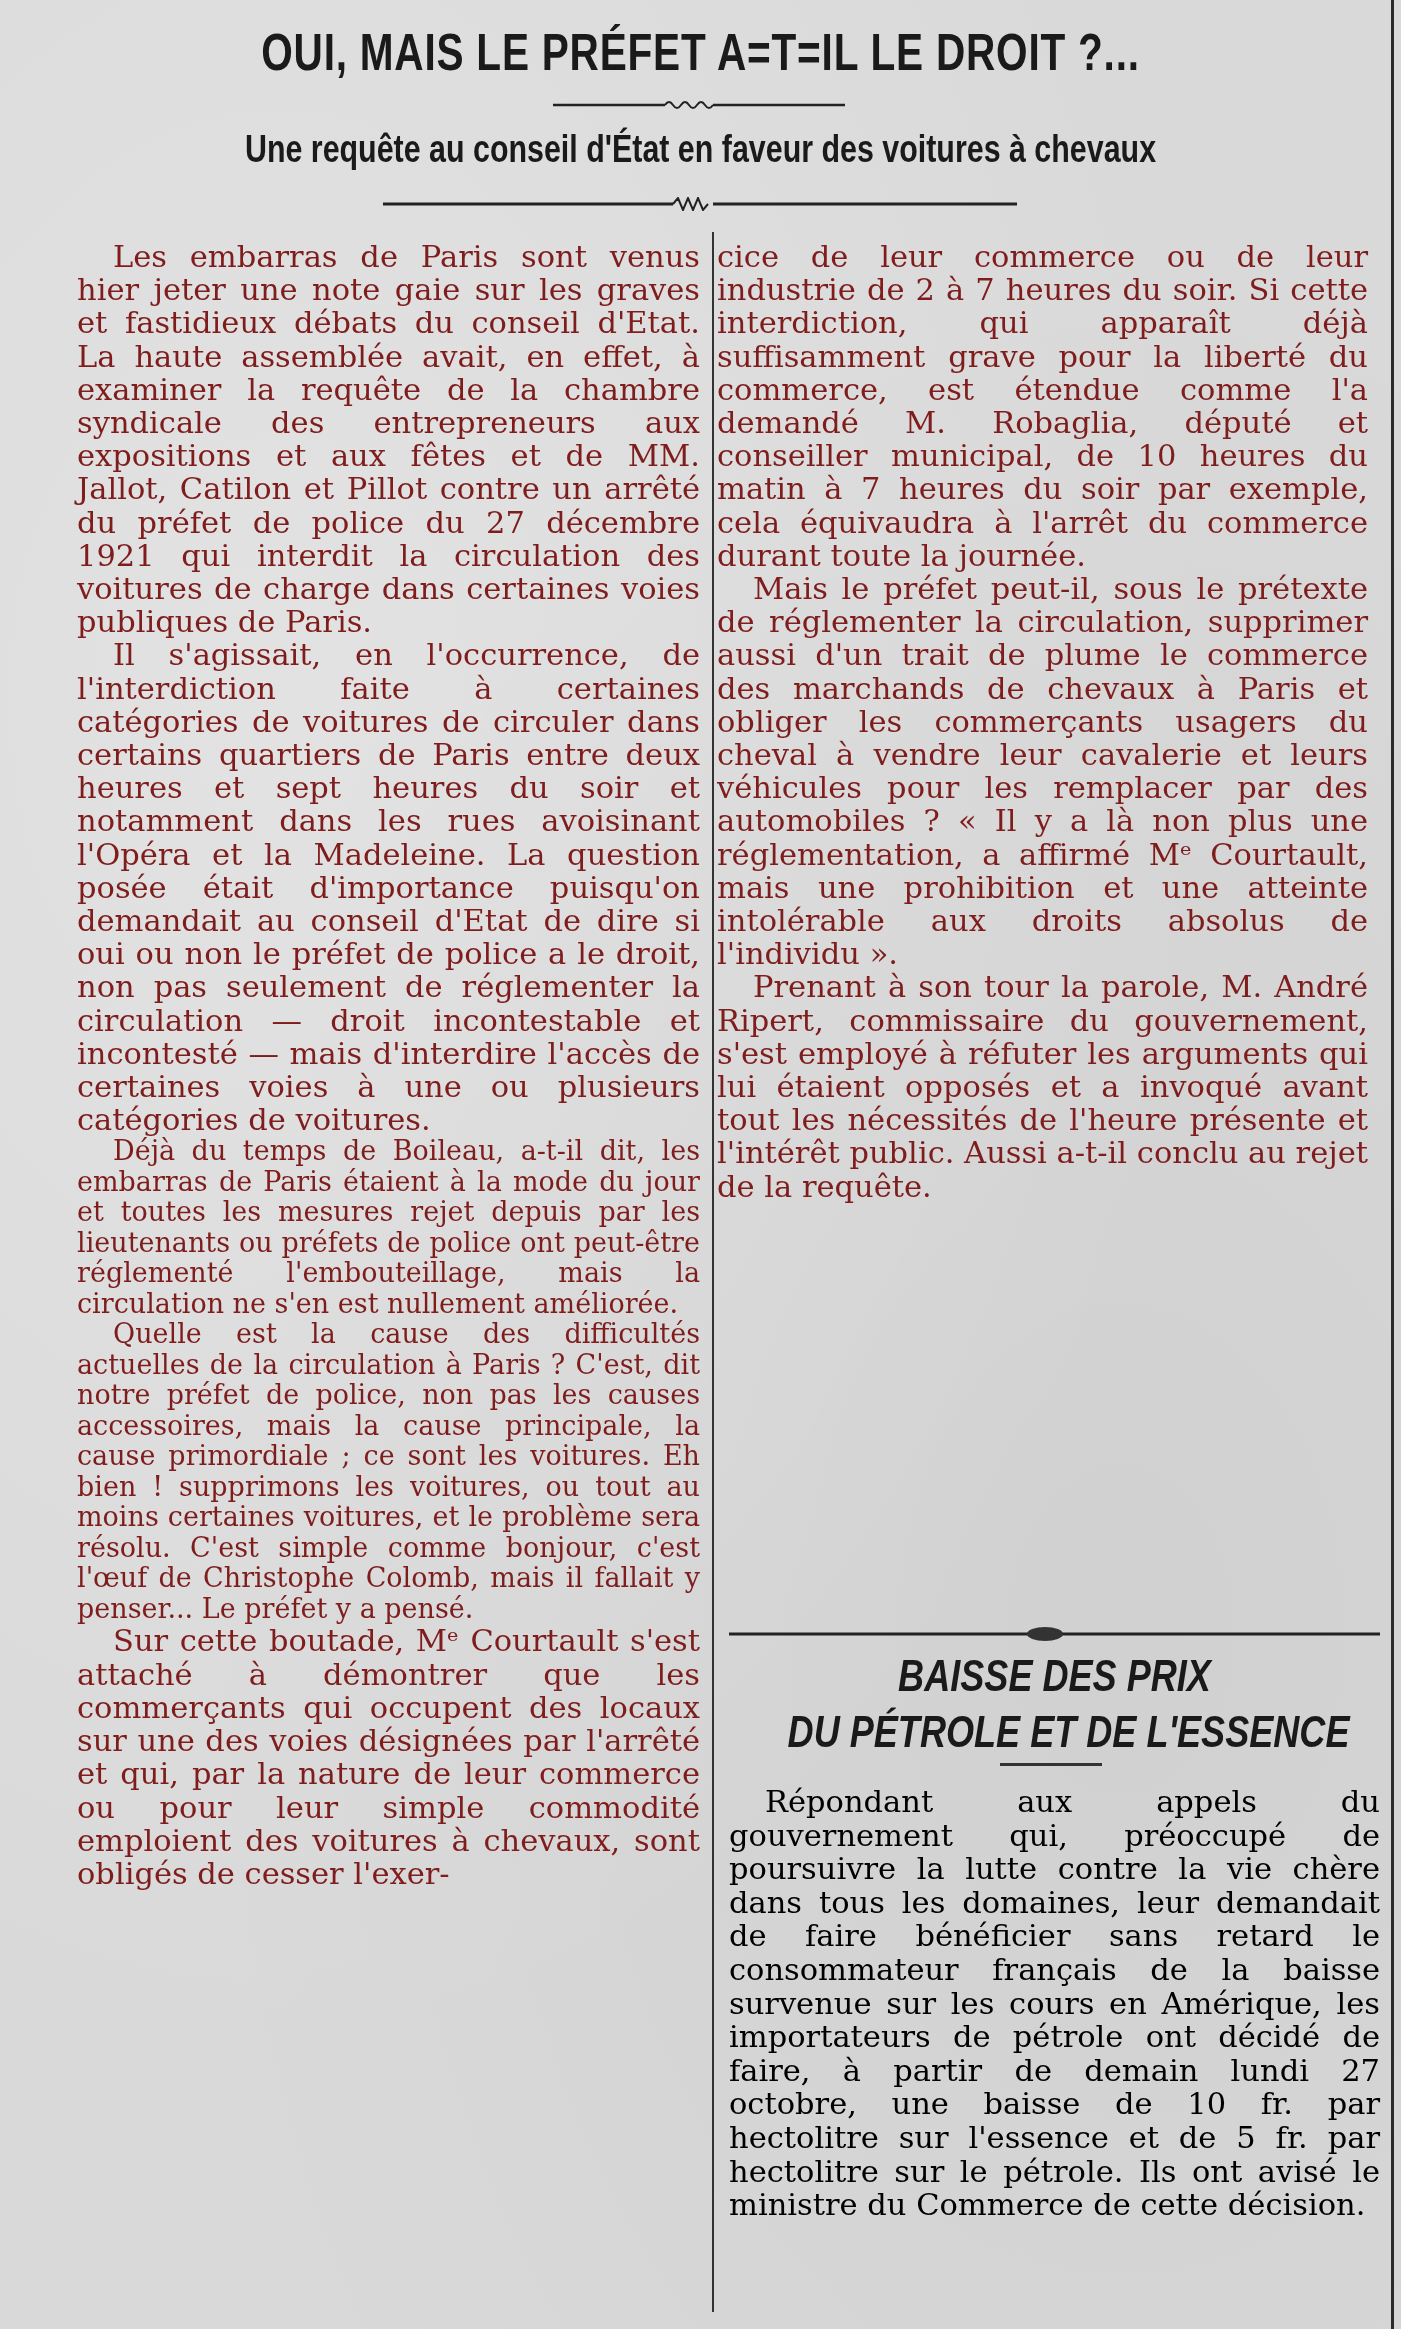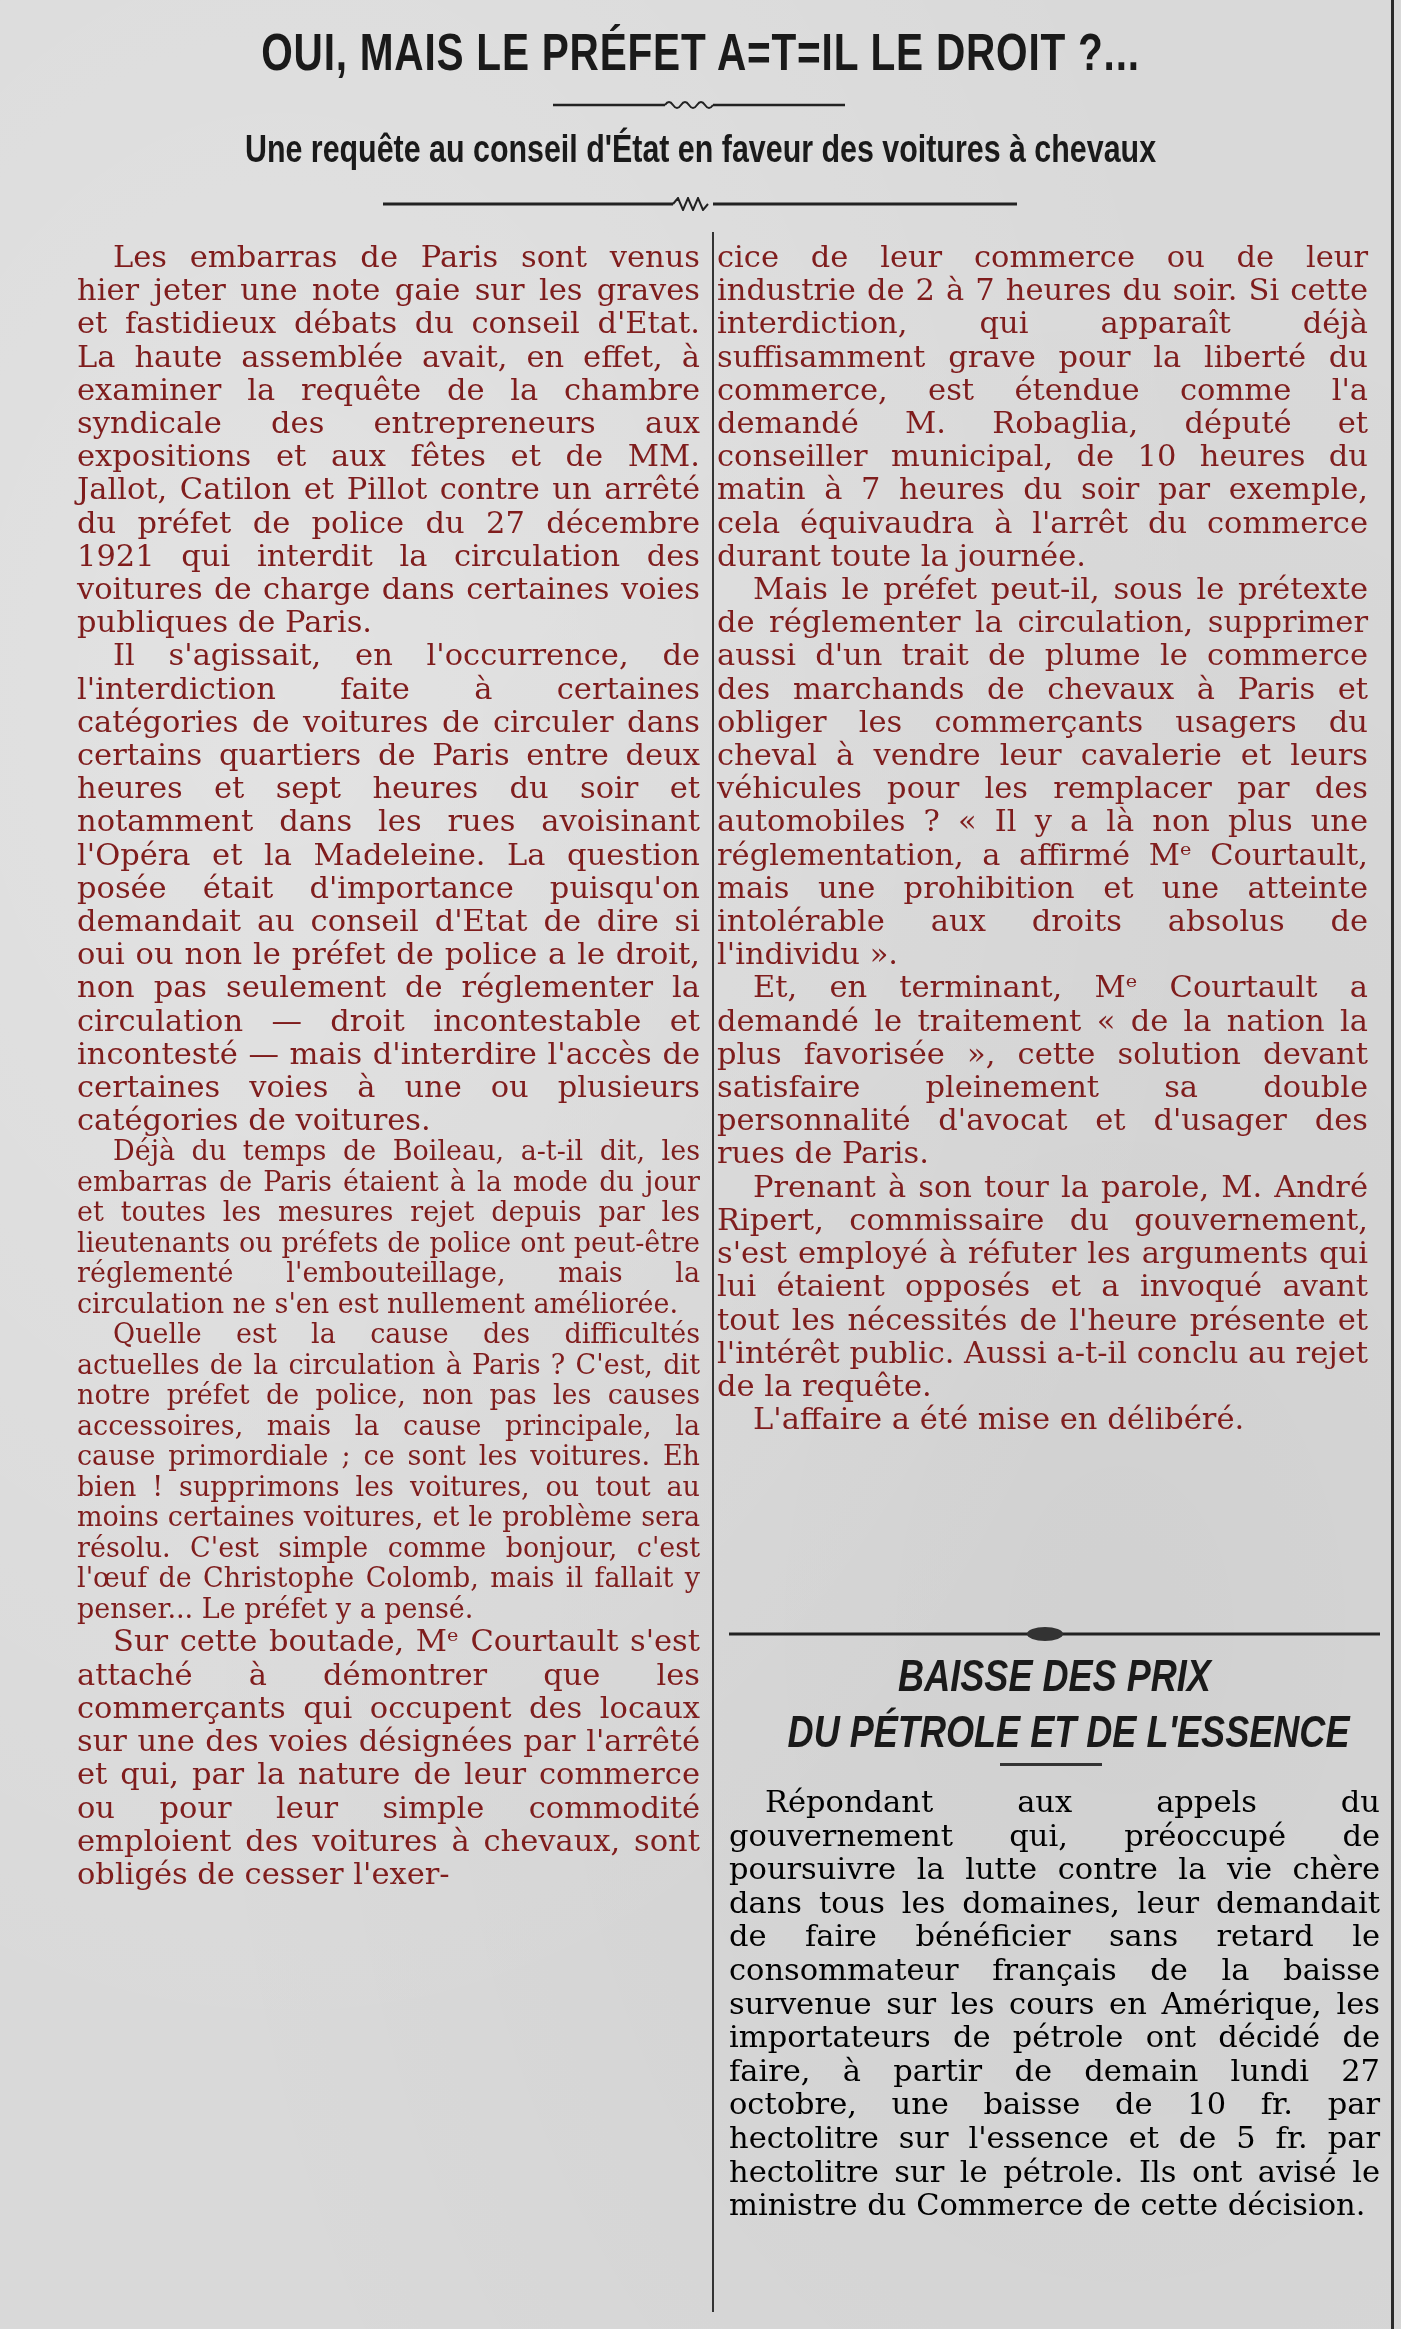--- a/index.html
+++ b/index.html
@@ -122,23 +122,21 @@
   <p>Les embarras de Paris sont venus hier jeter une note gaie sur les graves et fastidieux débats du conseil d'Etat. La haute assemblée avait, en effet, à examiner la requête de la chambre syndicale des entrepreneurs aux expositions et aux fêtes et de MM. Jallot, Catilon et Pillot contre un arrêté du préfet de police du 27 décembre 1921 qui interdit la circulation des voitures de charge dans certaines voies publiques de Paris.</p>
   <p>Il s'agissait, en l'occurrence, de l'interdiction faite à certaines catégories de voitures de circuler dans certains quartiers de Paris entre deux heures et sept heures du soir et notamment dans les rues avoisinant l'Opéra et la Madeleine. La question posée était d'importance puisqu'on demandait au conseil d'Etat de dire si oui ou non le préfet de police a le droit, non pas seulement de réglementer la circulation — droit incontestable et incontesté — mais d'interdire l'accès de certaines voies à une ou plusieurs catégories de voitures.</p>
   <p class="small">Déjà du temps de Boileau, a-t-il dit, les embarras de Paris étaient à la mode du jour et toutes les mesures rejet depuis par les lieutenants ou préfets de police ont peut-être réglementé l'embouteillage, mais la circulation ne s'en est nullement améliorée.</p>
   <p class="small">Quelle est la cause des difficultés actuelles de la circulation à Paris ? C'est, dit notre préfet de police, non pas les causes accessoires, mais la cause principale, la cause primordiale ; ce sont les voitures. Eh bien ! supprimons les voitures, ou tout au moins certaines voitures, et le problème sera résolu. C'est simple comme bonjour, c'est l'œuf de Christophe Colomb, mais il fallait y penser... Le préfet y a pensé.</p>
   <p>Sur cette boutade, Mᵉ Courtault s'est attaché à démontrer que les commerçants qui occupent des locaux sur une des voies désignées par l'arrêté et qui, par la nature de leur commerce ou pour leur simple commodité emploient des voitures à chevaux, sont obligés de cesser l'exer-</p>
 </div>
 
 <div class="col col-right">
   <p class="noindent">cice de leur commerce ou de leur industrie de 2 à 7 heures du soir. Si cette interdiction, qui apparaît déjà suffisamment grave pour la liberté du commerce, est étendue comme l'a demandé M. Robaglia, député et conseiller municipal, de 10 heures du matin à 7 heures du soir par exemple, cela équivaudra à l'arrêt du commerce durant toute la journée.</p>
   <p>Mais le préfet peut-il, sous le prétexte de réglementer la circulation, supprimer aussi d'un trait de plume le commerce des marchands de chevaux à Paris et obliger les commerçants usagers du cheval à vendre leur cavalerie et leurs véhicules pour les remplacer par des automobiles ? « Il y a là non plus une réglementation, a affirmé Mᵉ Courtault, mais une prohibition et une atteinte intolérable aux droits absolus de l'individu ».</p>
-  <p>Et, en terminant, Mᵉ Courtault a demandé le traitement « de la nation la plus favorisée », cette solution devant satisfaire pleinement sa double personnalité d'avocat et d'usager des rues de Paris.</p>
   <p>Prenant à son tour la parole, M. André Ripert, commissaire du gouvernement, s'est employé à réfuter les arguments qui lui étaient opposés et a invoqué avant tout les nécessités de l'heure présente et l'intérêt public. Aussi a-t-il conclu au rejet de la requête.</p>
-  <p>L'affaire a été mise en délibéré.</p>
 </div>
 
 <div class="article2-rule">
   <svg viewBox="0 0 651 18" preserveAspectRatio="none" style="width:100%;height:100%;display:block;">
     <line x1="0" y1="9" x2="651" y2="9" stroke="#222" stroke-width="3"></line>
     <ellipse cx="316" cy="9" rx="18" ry="7" fill="#333"></ellipse>
   </svg>
 </div>
 
 <div class="article2-title">

